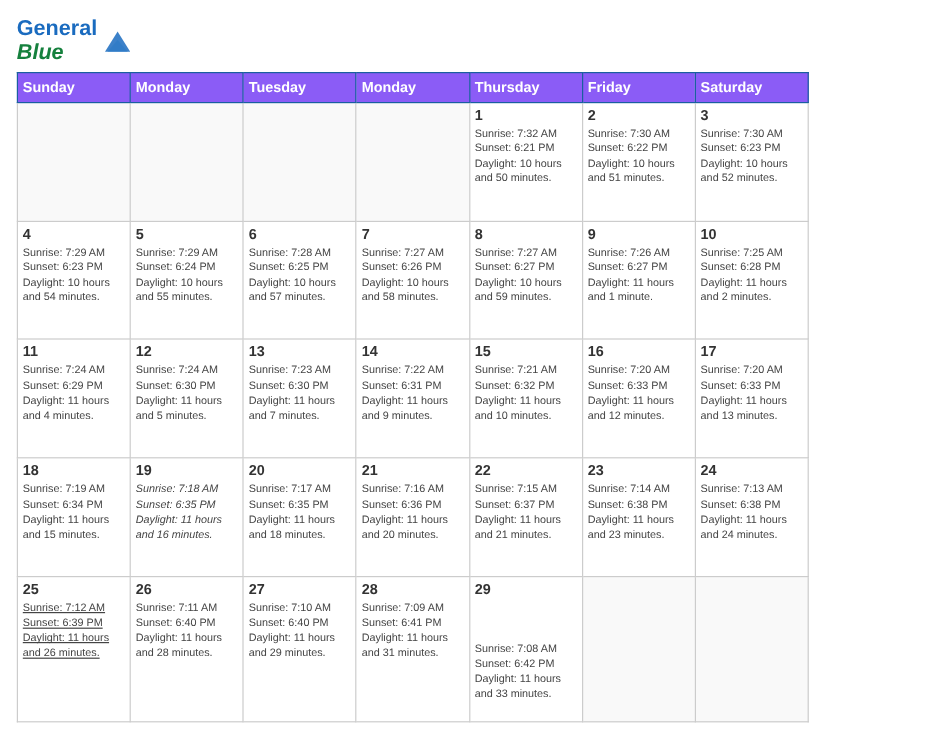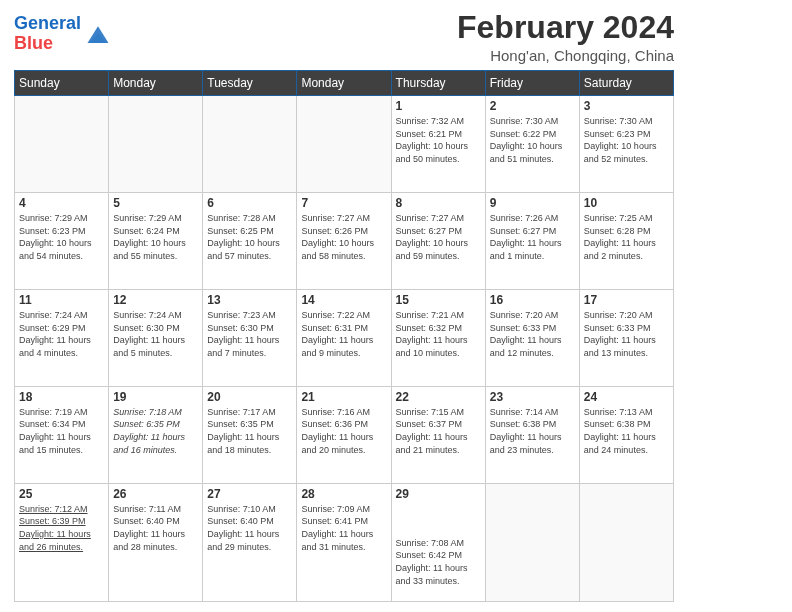--- a/index.html
+++ b/index.html
@@ -57,24 +57,24 @@
       margin-top: 2px;
     }
     .calendar {
       flex: 1;
       border: 1px solid #ccc;
       border-collapse: collapse;
       width: 100%;
       table-layout: fixed;
     }
     .calendar th {
-      background: #404040;
+      background: #8b5cf6;
       color: #fff;
       font-size: 12px;
-      font-weight: normal;
+      font-weight: bold;
       padding: 5px 4px;
       text-align: left;
       border: 1px solid #1a5fa0;
     }
     .calendar td {
       border: 1px solid #ccc;
       vertical-align: top;
       padding: 3px 4px;
       font-size: 9.5px;
       color: #333;
@@ -100,30 +100,26 @@
 </head>
 <body>
 
 <div class="page">
   <div class="header">
     <div class="logo">
       <div>
         <div class="logo-text">
           <span>General</span>
         </div>
-        <div class="logo-text" style="color:#ef4444;">Blue</div>
+        <div class="logo-text" style="color:#15803d;font-style:italic;">Blue</div>
       </div>
       <svg class="logo-icon" viewBox="0 0 40 30" xmlns="http://www.w3.org/2000/svg">
         <polygon points="5,28 20,4 35,28" fill="#1a6bbf" opacity="0.85"></polygon>
         <polygon points="20,14 32,28 8,28" fill="#2979c7" opacity="0.6"></polygon>
       </svg>
-    </div>
-    <div class="title-block">
-      <div class="main-title">February 2024</div>
-      <div class="sub-title">Hong'an, Chongqing, China</div>
     </div>
   </div>
 
   <table class="calendar">
     <thead>
       <tr>
       <th>Sunday</th>
           <th>Monday</th>
           <th>Tuesday</th>
           <th>Monday</th>

